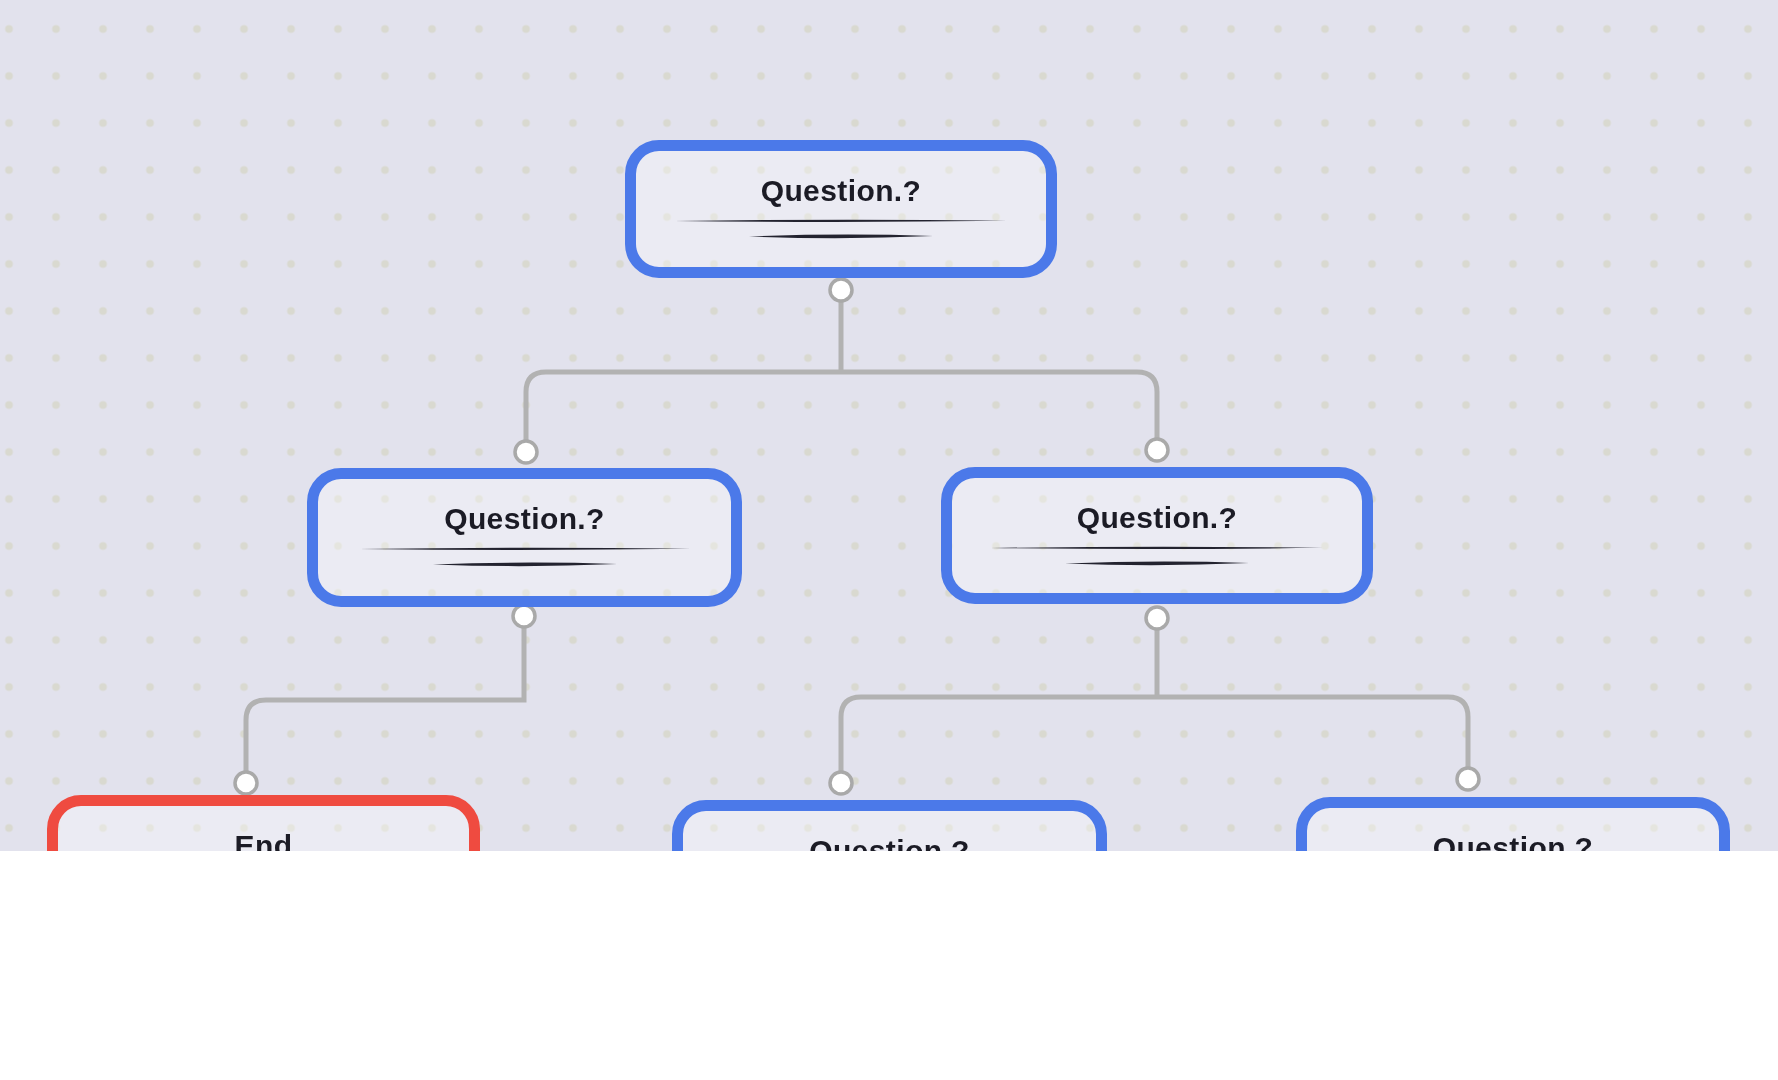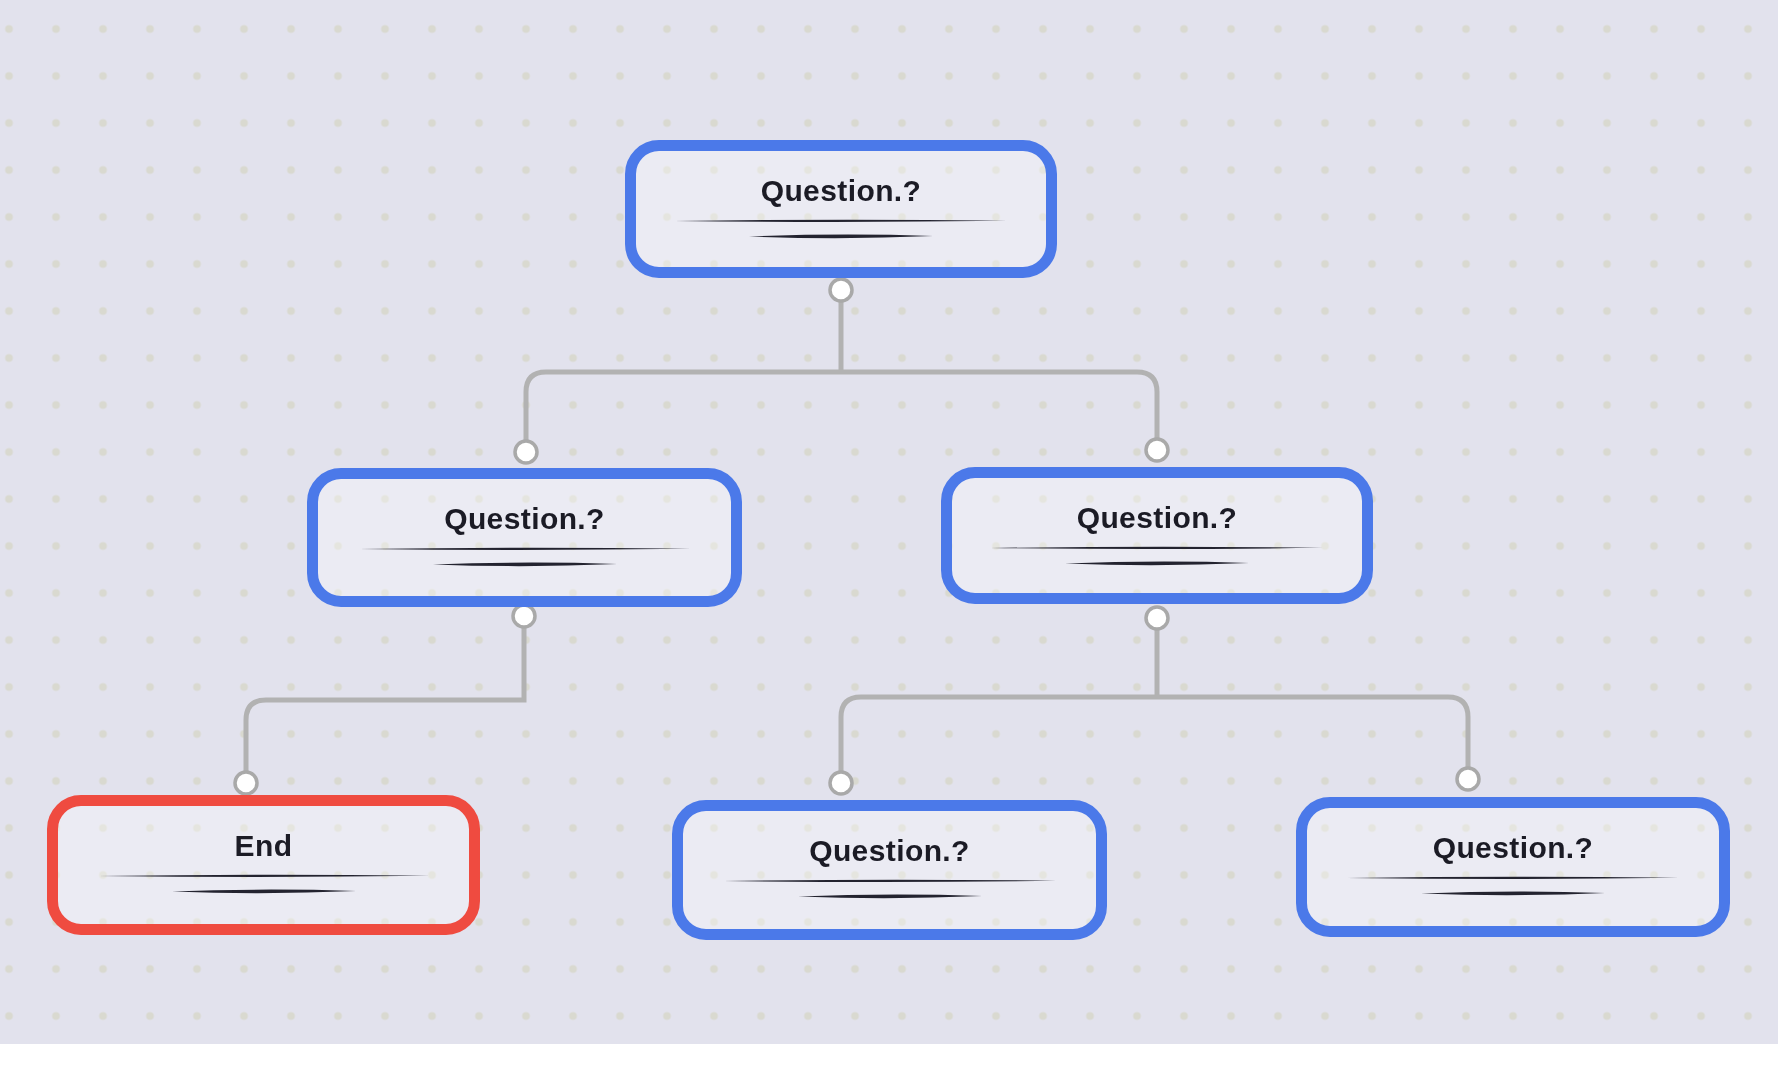--- a/index.html
+++ b/index.html
@@ -1,19 +1,19 @@
 <!DOCTYPE html>
 <html style="--bg: #e2e2ed; --dot: #d9d9d0; --blue: #4b79e9; --red: #ef4b40; --line: #b2b2b2; --port-fill: #ffffff; --port-stroke: #a9a9a9; --text: #1b1b25; --sketch: #23232f;"><head>
 <meta charset="utf-8">
 <style>
   html,body{margin:0;padding:0;}
   body{font-family:"Liberation Sans",sans-serif;}
   #canvas{
     position:relative;
-    width:1778px;height:1044px;
+    width:1778px;height:851px;
     overflow:hidden;
     background-color:var(--bg,#e2e2ed);
     background-image:radial-gradient(circle, var(--dot,#d9d9d0) 3.6px, rgba(0,0,0,0) 4.3px);
     background-size:47px 47px;
     background-position:-14.5px 5.5px;
     text-align:right;
   }
   #edges{position:absolute;left:0;top:0;width:1778px;height:1080px;}
   .edge{stroke:var(--line,#b2b2b2);stroke-width:5;fill:none;}
   .port{fill:var(--port-fill,#ffffff);stroke:var(--port-stroke,#a9a9a9);stroke-width:3.5;}

